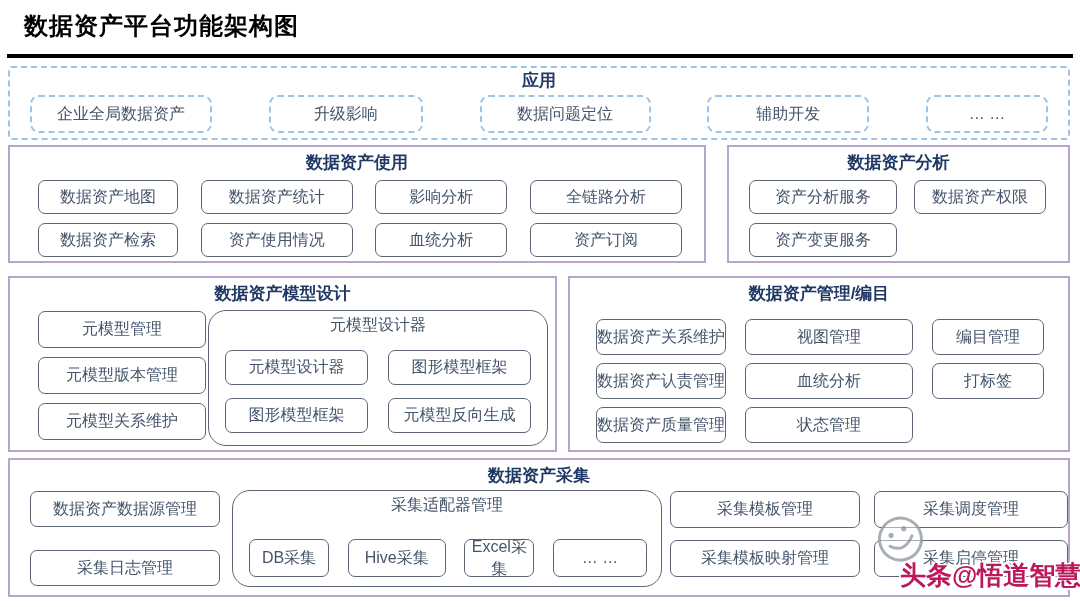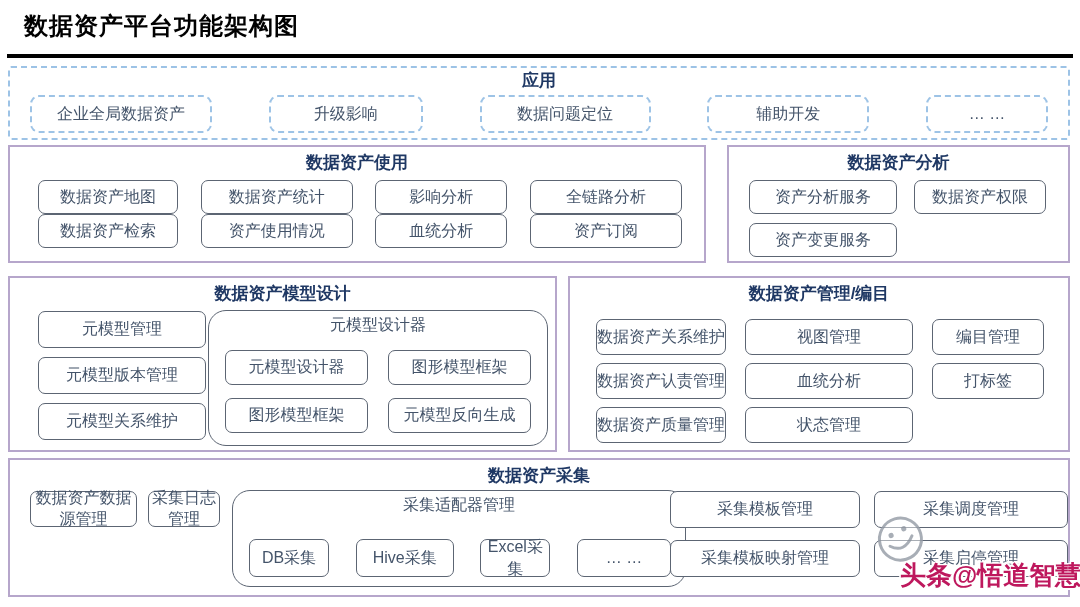--- a/index.html
+++ b/index.html
@@ -51,21 +51,21 @@
     position:absolute;border:1.5px solid #5C6573;border-radius:18px;background:#fff;
   }
   .group-title{
     position:absolute;top:4px;left:0;width:100%;text-align:center;
     font-size:16px;color:#44546A;
   }
   
   .usage-grid{
     position:absolute;top:33px;left:28px;right:22px;
     display:grid;grid-template-columns:140px 152px 132px 152px;
-    justify-content:space-between;
+    justify-content:space-between;row-gap:9px;
   }
   .usage-grid .box{height:34px;}
   
   .analysis-grid{
     position:absolute;top:33px;left:20px;right:22px;
     display:grid;grid-template-columns:148px 132px;
     justify-content:space-between;row-gap:9px;
   }
   .analysis-grid .box{height:34px;}
   
@@ -83,24 +83,24 @@
   
   .mgmt-grid{
     position:absolute;top:41px;left:26px;right:24px;
     display:grid;grid-template-columns:130px 168px 112px;
     justify-content:space-between;row-gap:8px;
   }
   .mgmt-grid .box{height:36px;}
   
   .collect-left{
     position:absolute;left:20px;top:31px;width:190px;
-    display:flex;flex-direction:row;gap:11px;
+    display:flex;flex-direction:column;gap:23px;
   }
   .collect-left .box{height:36px;}
-  .adapter-group{left:222px;top:30px;width:428px;height:95px;padding-left:24px;}
+  .adapter-group{left:222px;top:30px;width:428px;height:95px;}
   .adapter-items{
     position:absolute;bottom:9px;left:16px;right:14px;
     display:flex;justify-content:space-between;align-items:center;
   }
   .adapter-items .box{height:38px;}
   .w-db{width:80px}.w-hive{width:98px}.w-excel{width:70px;line-height:22px;padding:0 2px;}.w-dots{width:94px}
   .collect-right{
     position:absolute;left:660px;top:31px;
     display:grid;grid-template-columns:190px 194px;column-gap:14px;row-gap:12px;
   }

